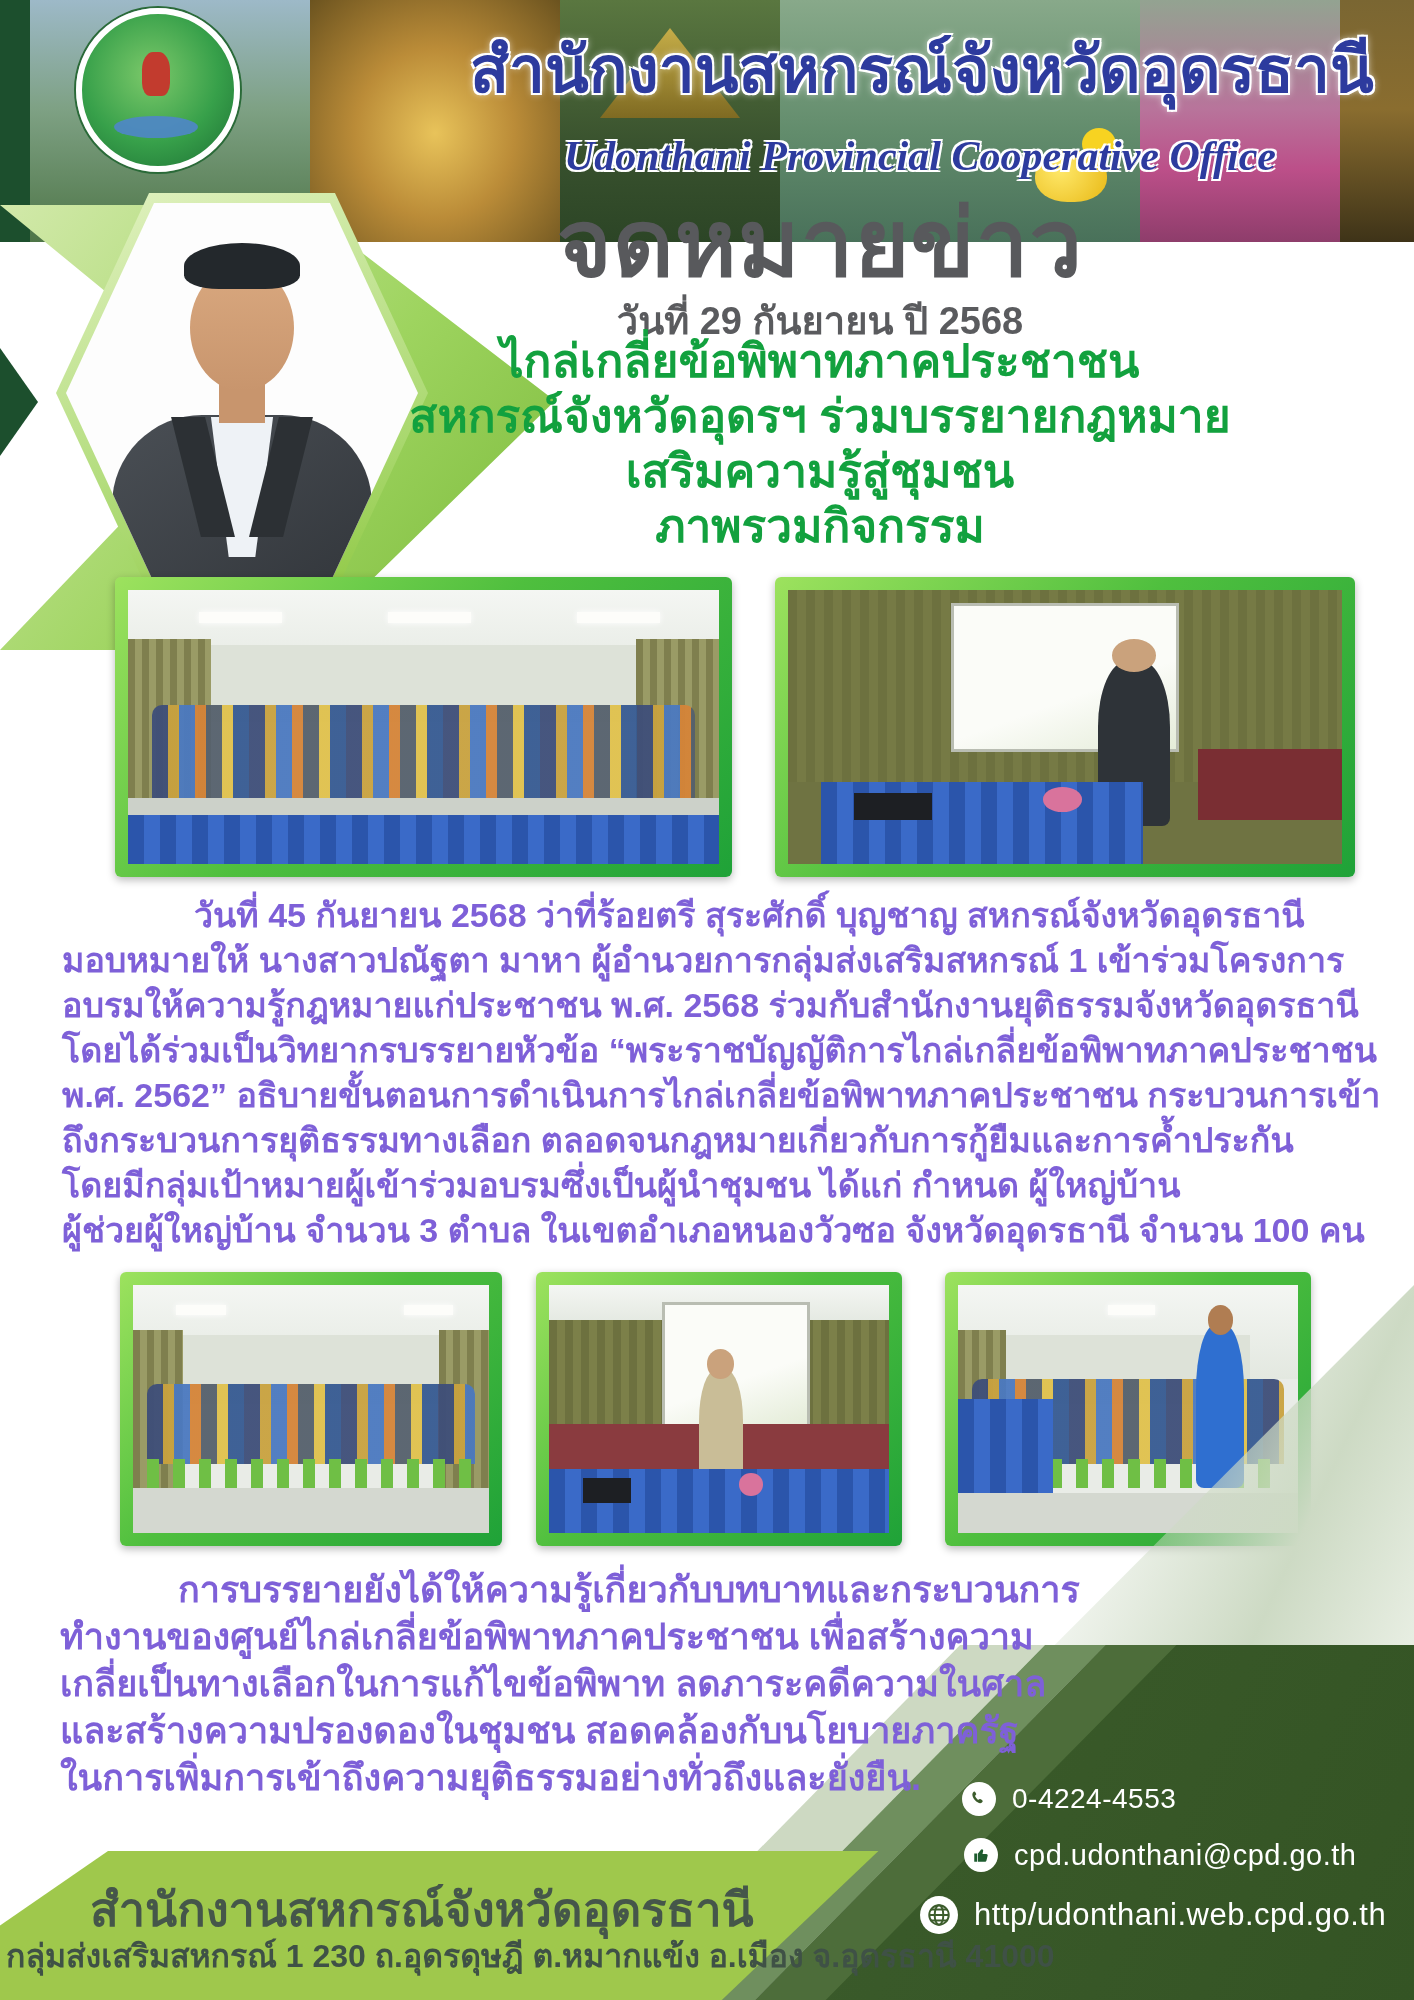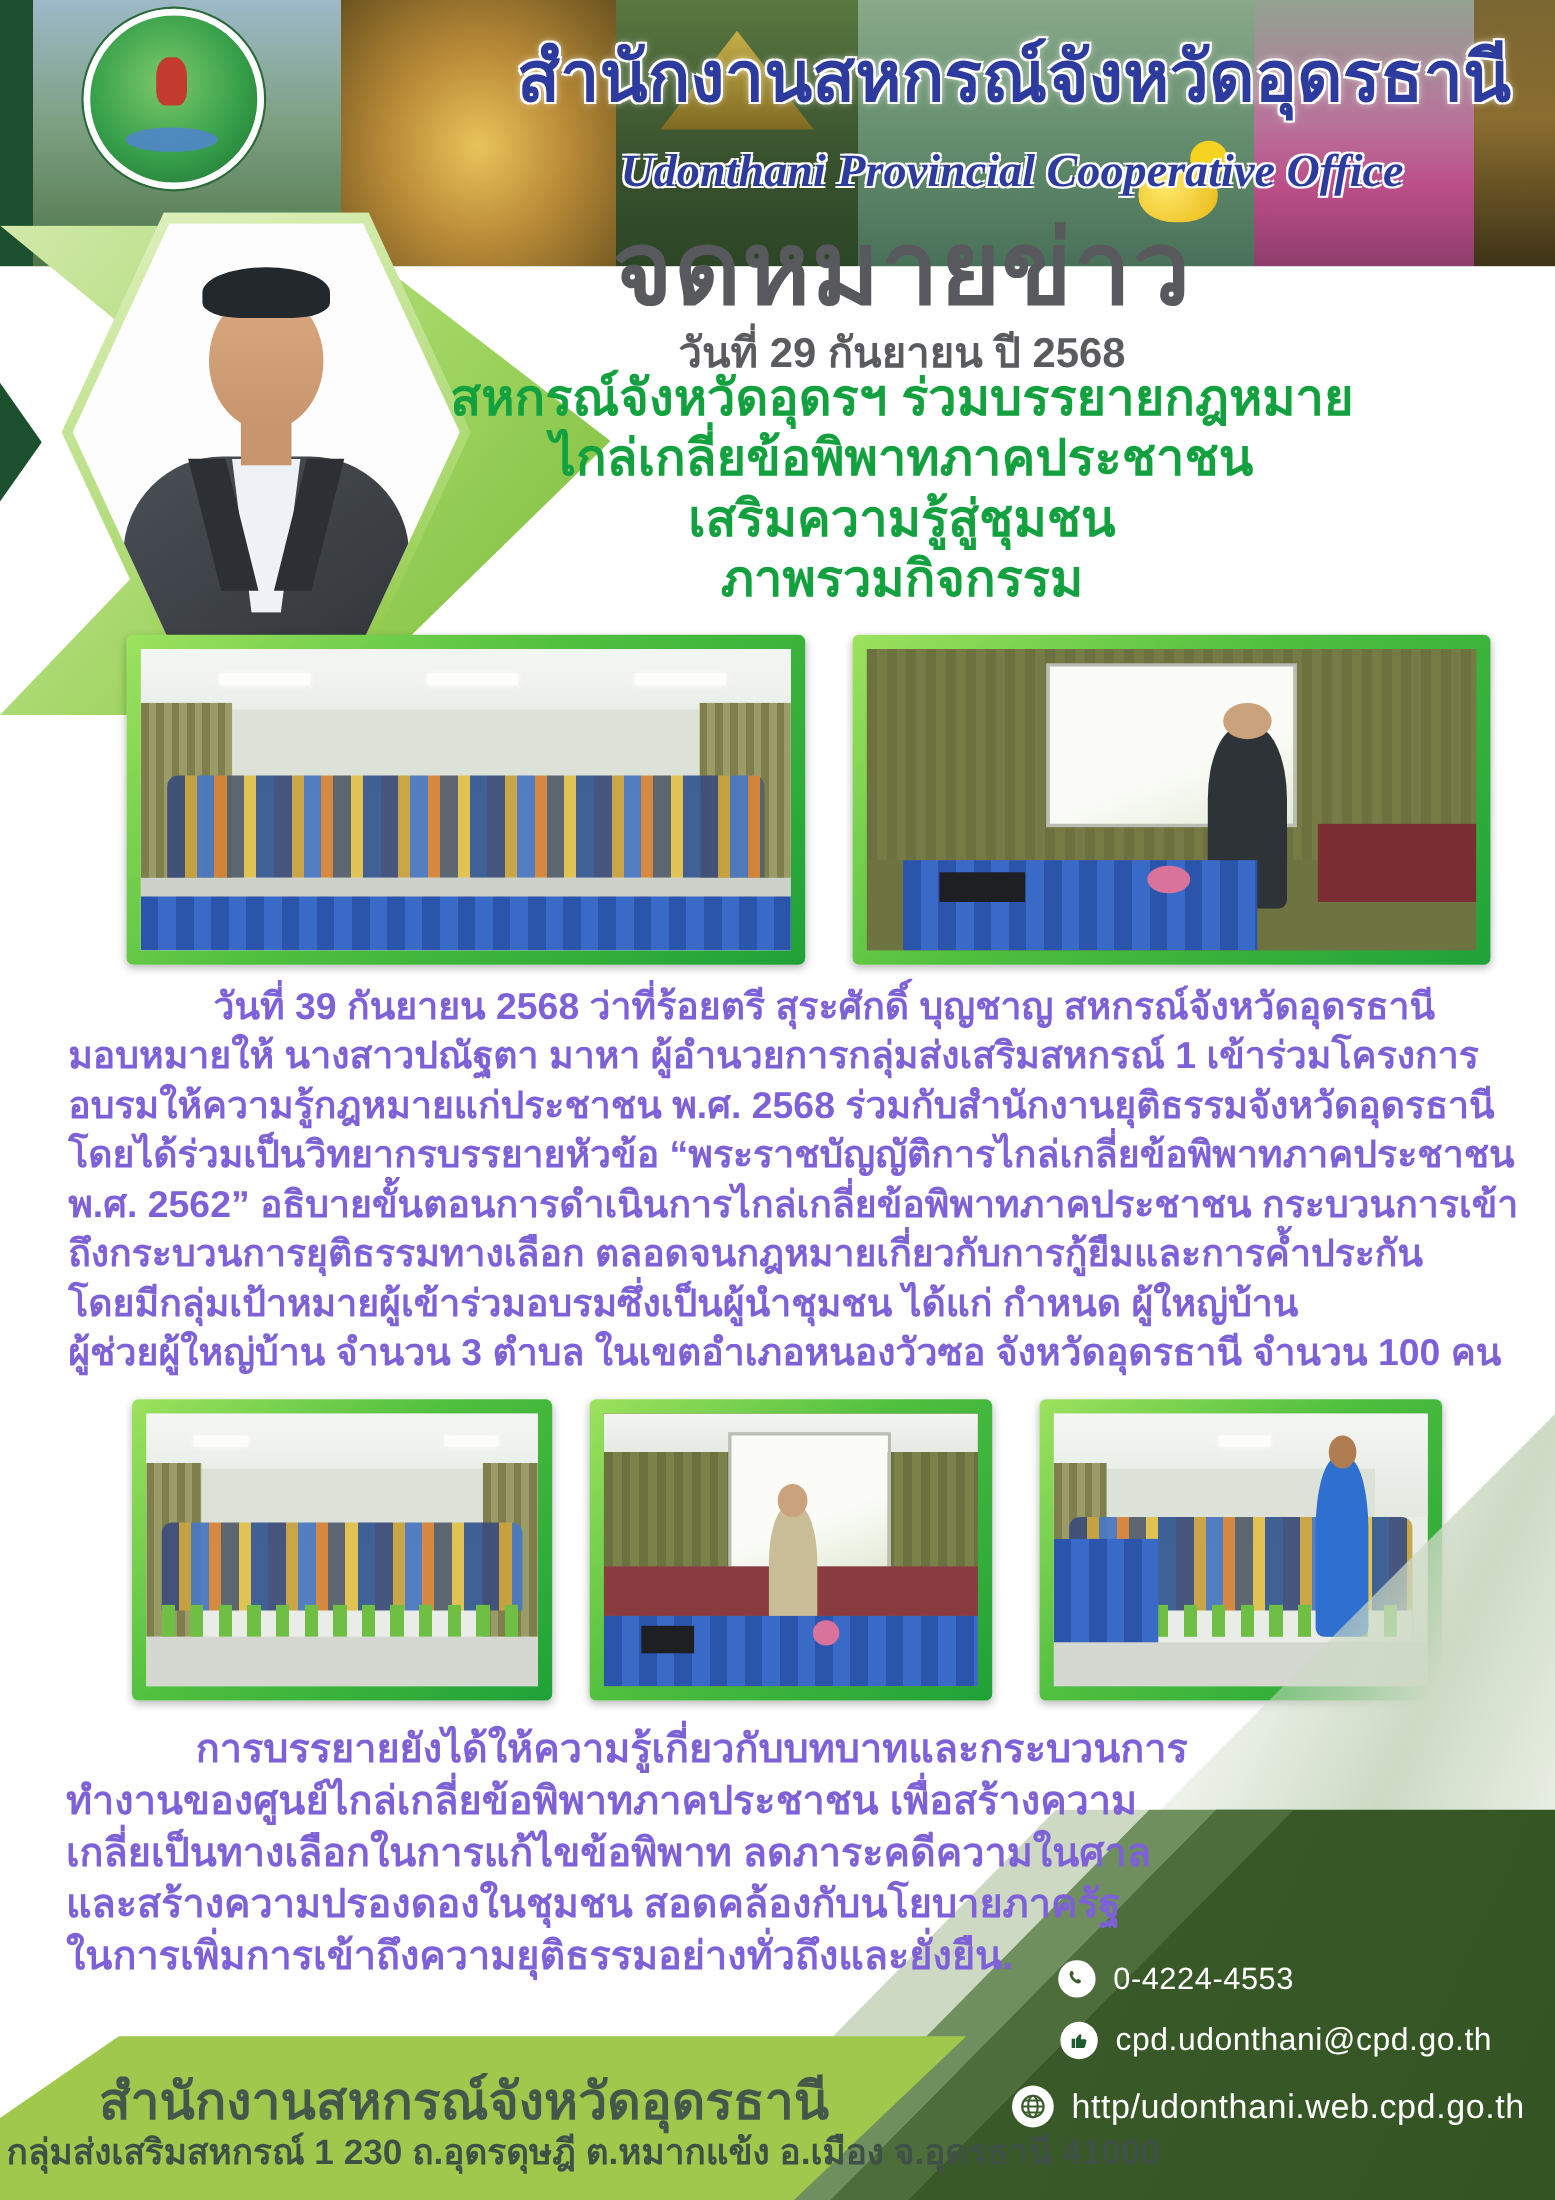--- a/index.html
+++ b/index.html
@@ -162,22 +162,22 @@
   <div class="abs p-lapel-l"></div>
   <div class="abs p-lapel-r"></div>
   <div class="abs p-neck"></div>
   <div class="abs p-face"></div>
   <div class="abs p-fringe"></div>
 </div>
 
 <div class="abs news-title">จดหมายข่าว</div>
 <div class="abs news-date">วันที่ 29 กันยายน ปี 2568</div>
 <div class="abs headlines">
+  <div>ไกล่เกลี่ยข้อพิพาทภาคประชาชน</div>
   <div>สหกรณ์จังหวัดอุดรฯ ร่วมบรรยายกฎหมาย</div>
-  <div>ไกล่เกลี่ยข้อพิพาทภาคประชาชน</div>
   <div>เสริมความรู้สู่ชุมชน</div>
   <div>ภาพรวมกิจกรรม</div>
 </div>
 
 <div class="abs photo" style="left:115px;top:577px;width:617px;height:300px;" aria-label="ผู้เข้าร่วมอบรมยืนถ่ายภาพร่วมกันในหอประชุม">
   <div class="ph-in">
     <div class="ceil"></div>
       <div class="light1"></div>
       <div class="light2"></div>
       <div class="light3"></div>
@@ -196,21 +196,21 @@
     <div class="stage"></div>
     <div class="speaker"></div>
       <div class="speaker-head"></div>
     <div class="btable" style="left:6%;width:58%;top:70%;height:30%;"></div>
     <div class="laptop" style="left:12%;top:74%;"></div>
     <div class="flower" style="left:46%;top:72%;"></div>
   </div>
 </div>
 
 <div class="abs para1">
-  <div class="indent">วันที่ 39 กันยายน 2568 ว่าที่ร้อยตรี สุระศักดิ์ บุญชาญ สหกรณ์จังหวัดอุดรธานี</div>
+  <div class="indent">วันที่ 45 กันยายน 2568 ว่าที่ร้อยตรี สุระศักดิ์ บุญชาญ สหกรณ์จังหวัดอุดรธานี</div>
   <div>มอบหมายให้ นางสาวปณัฐตา มาหา ผู้อำนวยการกลุ่มส่งเสริมสหกรณ์ 1 เข้าร่วมโครงการ</div>
   <div>อบรมให้ความรู้กฎหมายแก่ประชาชน พ.ศ. 2568 ร่วมกับสำนักงานยุติธรรมจังหวัดอุดรธานี</div>
   <div>โดยได้ร่วมเป็นวิทยากรบรรยายหัวข้อ “พระราชบัญญัติการไกล่เกลี่ยข้อพิพาทภาคประชาชน</div>
   <div>พ.ศ. 2562” อธิบายขั้นตอนการดำเนินการไกล่เกลี่ยข้อพิพาทภาคประชาชน กระบวนการเข้า</div>
   <div>ถึงกระบวนการยุติธรรมทางเลือก ตลอดจนกฎหมายเกี่ยวกับการกู้ยืมและการค้ำประกัน</div>
   <div>โดยมีกลุ่มเป้าหมายผู้เข้าร่วมอบรมซึ่งเป็นผู้นำชุมชน ได้แก่ กำหนด ผู้ใหญ่บ้าน</div>
   <div>ผู้ช่วยผู้ใหญ่บ้าน จำนวน 3 ตำบล ในเขตอำเภอหนองวัวซอ จังหวัดอุดรธานี จำนวน 100 คน</div>
 </div>
 
 <div class="abs photo" style="left:120px;top:1272px;width:382px;height:274px;" aria-label="ผู้เข้าอบรมนั่งฟังบรรยายบนเก้าอี้สีเขียว">

